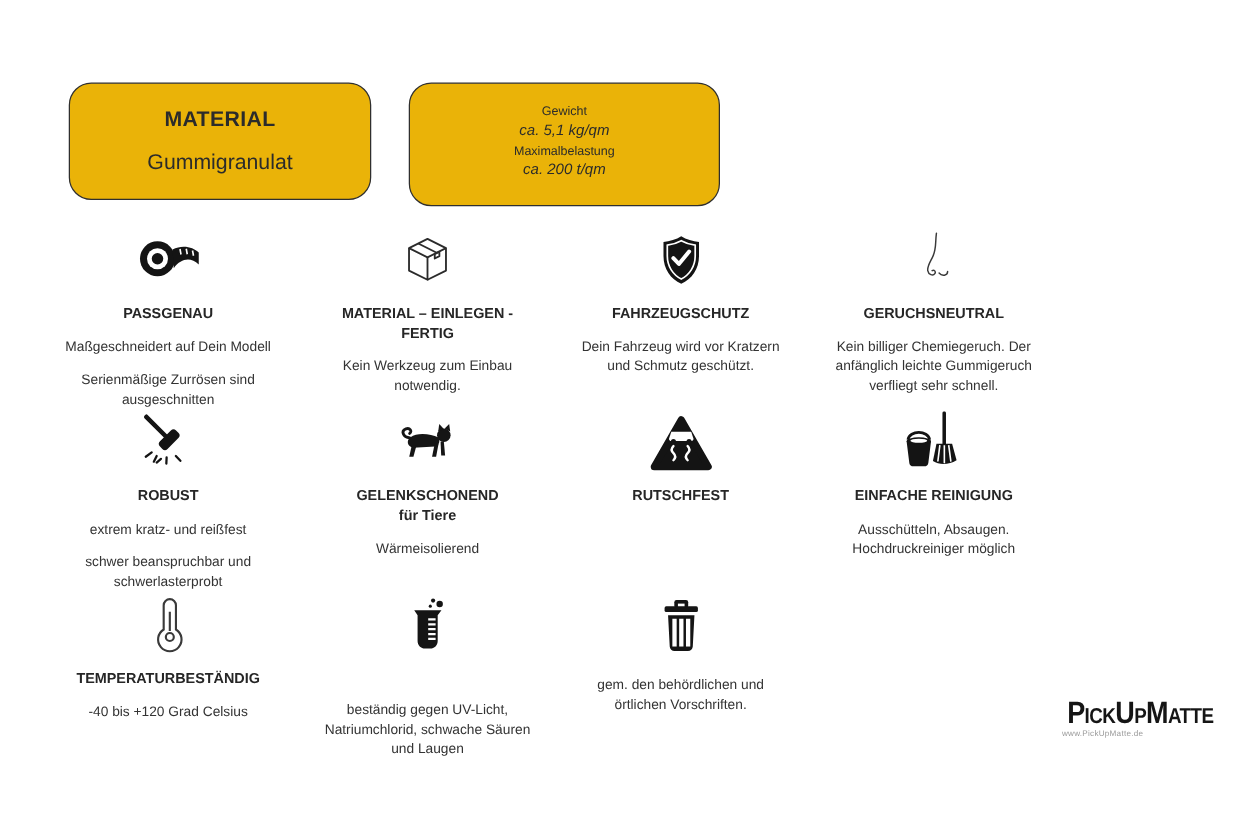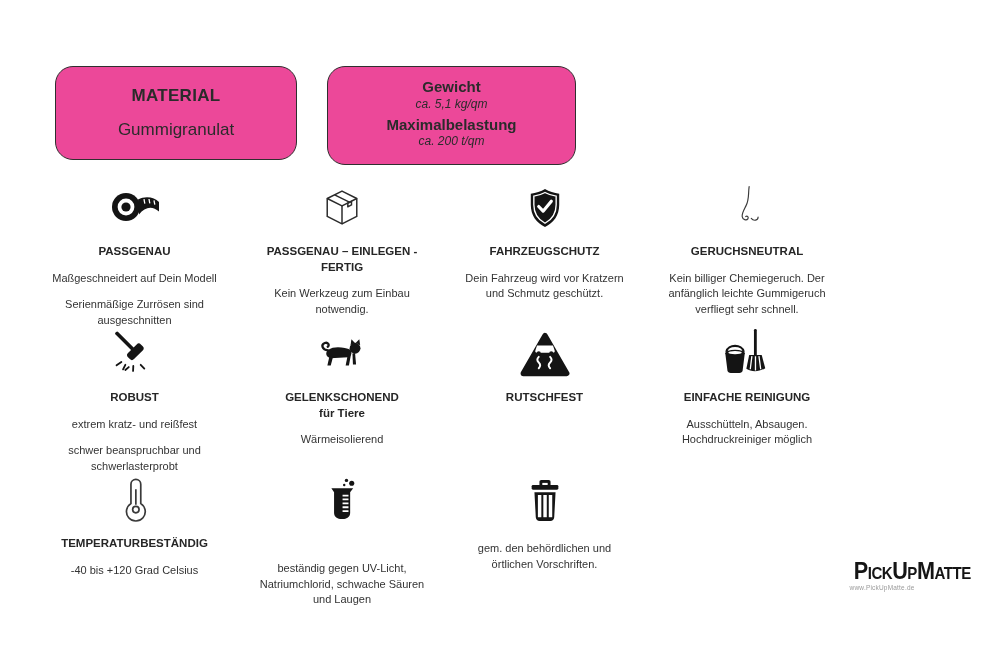--- a/index.html
+++ b/index.html
@@ -4,30 +4,30 @@
 <style>
   html,body{margin:0;padding:0;}
   body{
     width:1000px;height:655px;position:relative;overflow:hidden;
     background:#ffffff;color:#2b2b2b;
     font-family:"Liberation Sans", sans-serif;
   }
   
   .spec-row{position:absolute;top:66px;left:55px;display:flex;}
   .spec-box{
-    border:1.6px solid #2f2f2f;border-radius:18px;background:#ec4899;
+    border:1.6px solid #2f2f2f;border-radius:18px;background:#eab308;
     display:flex;flex-direction:column;align-items:center;justify-content:center;
     text-align:center;
   }
   .spec-box.b1{width:240px;height:92px;margin-right:30px;}
   .spec-box.b2{width:245px;height:92px;margin-right:33px;}
   .spec-box.b3{width:247px;height:97px;}
   .spec-title{font-size:17px;font-weight:bold;letter-spacing:.3px;}
   .spec-value{font-size:17px;margin-top:14px;}
-  .spec-title-sm{font-size:15px;font-weight:bold;line-height:1.25;}
+  .spec-title-sm{font-size:10px;font-weight:normal;line-height:1.25;}
   .spec-value-sm{font-size:12px;line-height:1.3;margin-bottom:3px;font-style:italic;}
   
   .features-grid{
     position:absolute;left:32px;top:178px;width:920px;
     display:grid;grid-template-columns:205px 210px 195px 210px;
     grid-auto-rows:146px;
   }
   .feature{text-align:center;padding:0 6px;}
   .feature-icon{height:60px;display:flex;align-items:center;justify-content:center;margin-bottom:6px;}
   .feature-title{
@@ -85,21 +85,21 @@
   <div class="feature">
     <div class="feature-icon">
         <svg width="36" height="38" viewBox="0 0 34 36" fill="none" stroke="#2b2b2b" stroke-width="1.4" stroke-linejoin="round">
     <path d="M17 2 L31 9 L17 16 L3 9 Z"></path>
     <path d="M3 9 V26 L17 33 V16"></path>
     <path d="M31 9 V26 L17 33"></path>
     <path d="M10 5.5 L24 12.5"></path>
     <path d="M22.5 13.5 l3.5 -1.8 v3.4 l-3.5 1.8 Z"></path>
   </svg>
       </div>
-    <div class="feature-title">PASSGENAU – EINLEGEN -
+    <div class="feature-title">MATERIAL – EINLEGEN -
 FERTIG</div>
     <div class="feature-body">
         <p class="">Kein Werkzeug zum Einbau
 notwendig.</p>
       </div>
   </div>
 
   <div class="feature">
     <div class="feature-icon">
         <svg width="36" height="40" viewBox="0 0 34 38">

